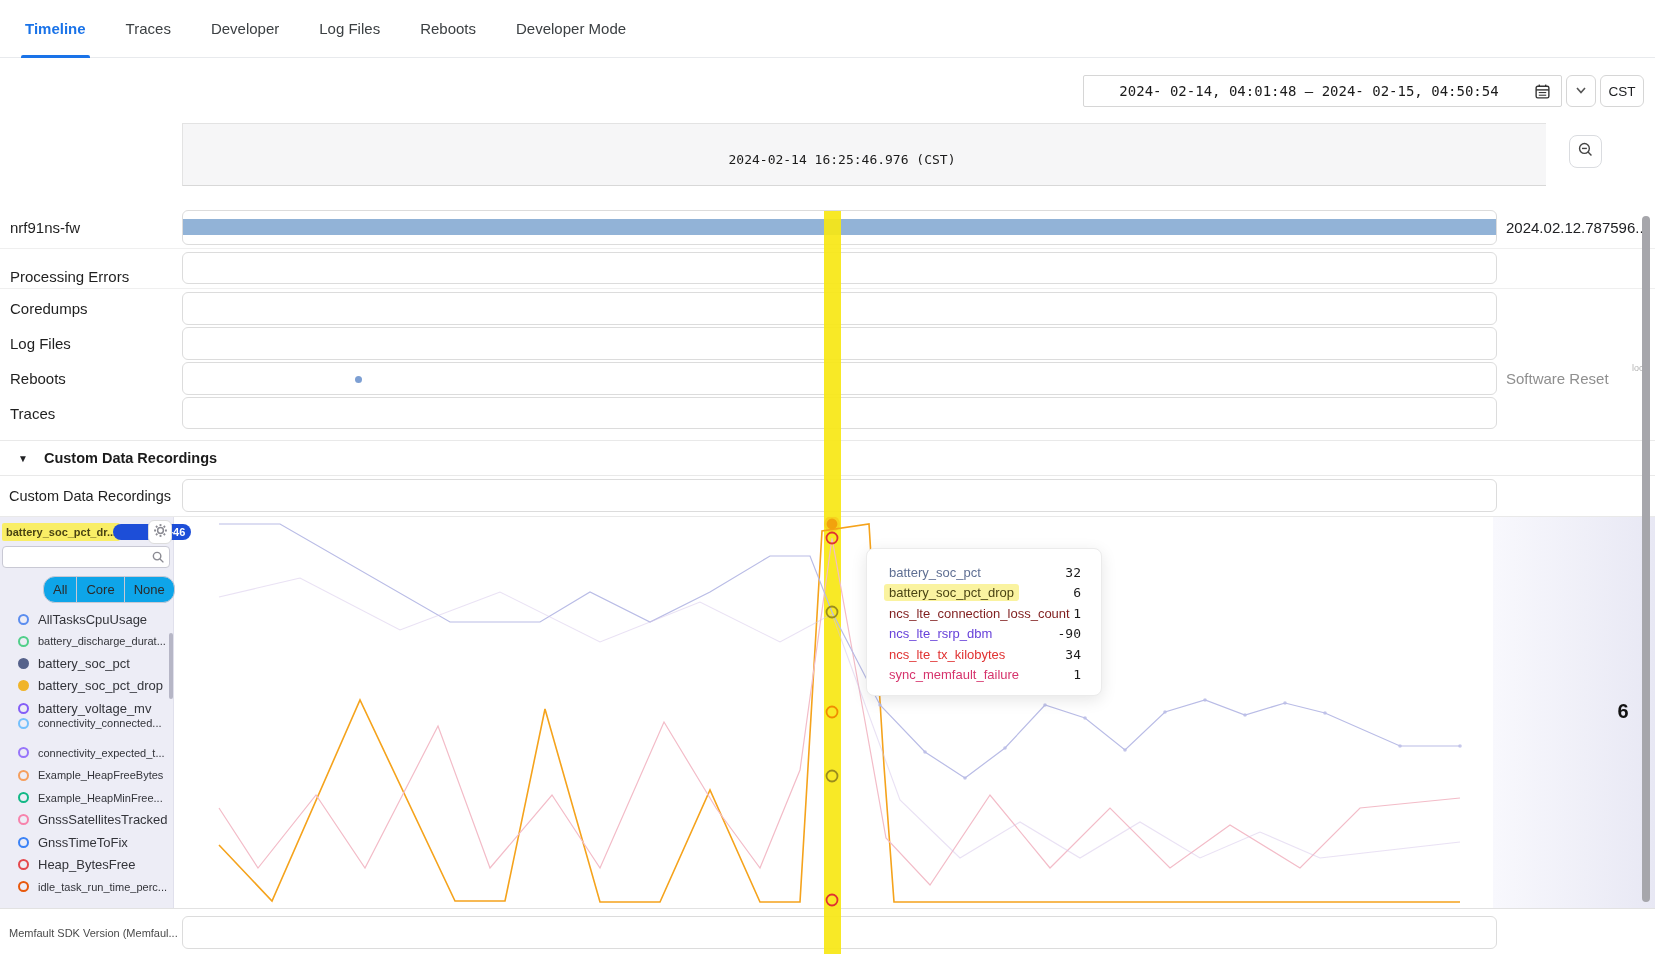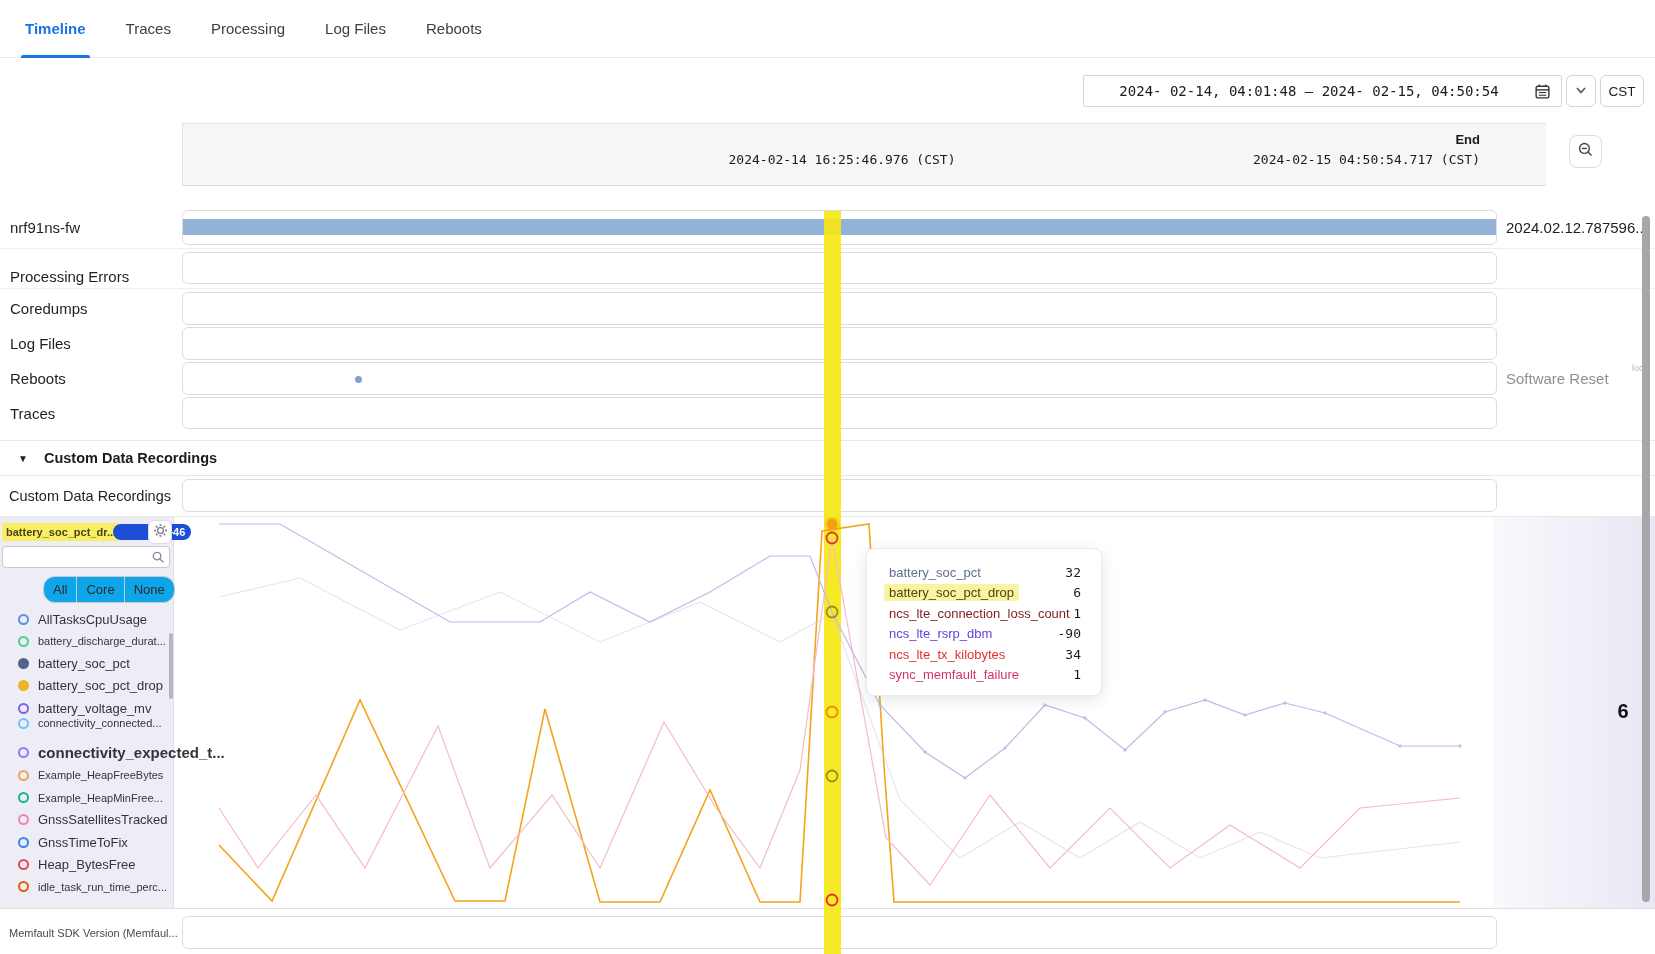--- a/index.html
+++ b/index.html
@@ -79,23 +79,24 @@
 </style>
 </head>
 <body>
 
 <div class="canvas">
 
   <div class="tabbar">
 
   <div class="tab active">Timeline</div>
       <div class="tab">Traces</div>
-      <div class="tab">Processing</div>
+      <div class="tab">Developer</div>
       <div class="tab">Log Files</div>
       <div class="tab">Reboots</div>
+      <div class="tab">Developer Mode</div>
     </div>
 
   <div class="datebox">
     <span class="txt">2024- 02-14, 04:01:48 – 2024- 02-15, 04:50:54</span>
     <span class="iconbtn" style="margin-right:10px">
       <svg width="17" height="17" viewBox="0 0 16 16">
           <g fill="none" stroke="#333" stroke-width="1.3">
         <rect x="2" y="3" width="12" height="11" rx="1.5"></rect>
         <line x1="2" y1="6.5" x2="14" y2="6.5"></line>
         <line x1="5" y1="1.5" x2="5" y2="3.5"></line>
@@ -112,24 +113,20 @@
           <polyline points="3,4 7,8.5 11,4" fill="none" stroke="#555" stroke-width="1.6"></polyline>
         </svg>
     </span>
   </div>
   <div class="sqbtn" style="left:1600px;width:44px;font-size:13.5px">
     <span>CST</span>
   </div>
 
   <div class="hstrip">
     <div class="abs hval" style="left:534px;top:28px;width:250px;text-align:center">2024-02-14 16:25:46.976 (CST)</div>
-    <div class="abs" style="right:66px;top:8px;text-align:right">
-      <div class="hlab">End</div>
-      <div class="hval" style="margin-top:5px">2024-02-15 04:50:54.717 (CST)</div>
-    </div>
   </div>
   <div class="zoomoutbtn">
     <span>
       <svg width="17" height="17" viewBox="0 0 16 16">
           <g fill="none" stroke="#444" stroke-width="1.3">
         <circle cx="7" cy="7" r="4.6"></circle>
             <line x1="10.4" y1="10.4" x2="13.6" y2="13.6"></line>
         <line x1="4.7" y1="7" x2="9.3" y2="7"></line>
           </g>
         </svg>
@@ -228,21 +225,21 @@
         <div class="mitem" style="top: 180.32px;">
           <span class="mdot" style="border: 2px solid rgb(132, 94, 247);"></span>
           <span class="mname" style="font-size: 13px;">battery_voltage_mv</span>
         </div>
         <div class="mitem" style="top: 195px;">
           <span class="mdot" style="border: 2px solid rgb(116, 192, 252);"></span>
           <span class="mname" style="font-size: 11px;">connectivity_connected...</span>
         </div>
         <div class="mitem" style="top: 224.98px;">
           <span class="mdot" style="border: 2px solid rgb(151, 117, 250);"></span>
-          <span class="mname" style="font-size: 15px; font-weight: bold;">connectivity_expected_t...</span>
+          <span class="mname" style="font-size: 11px;">connectivity_expected_t...</span>
         </div>
         <div class="mitem" style="top: 247.31px;">
           <span class="mdot" style="border: 2px solid rgb(245, 159, 94);"></span>
           <span class="mname" style="font-size: 11px;">Example_HeapFreeBytes</span>
         </div>
         <div class="mitem" style="top: 269.64px;">
           <span class="mdot" style="border: 2px solid rgb(18, 184, 134);"></span>
           <span class="mname" style="font-size: 11px;">Example_HeapMinFree...</span>
         </div>
         <div class="mitem" style="top: 291.97px;">

